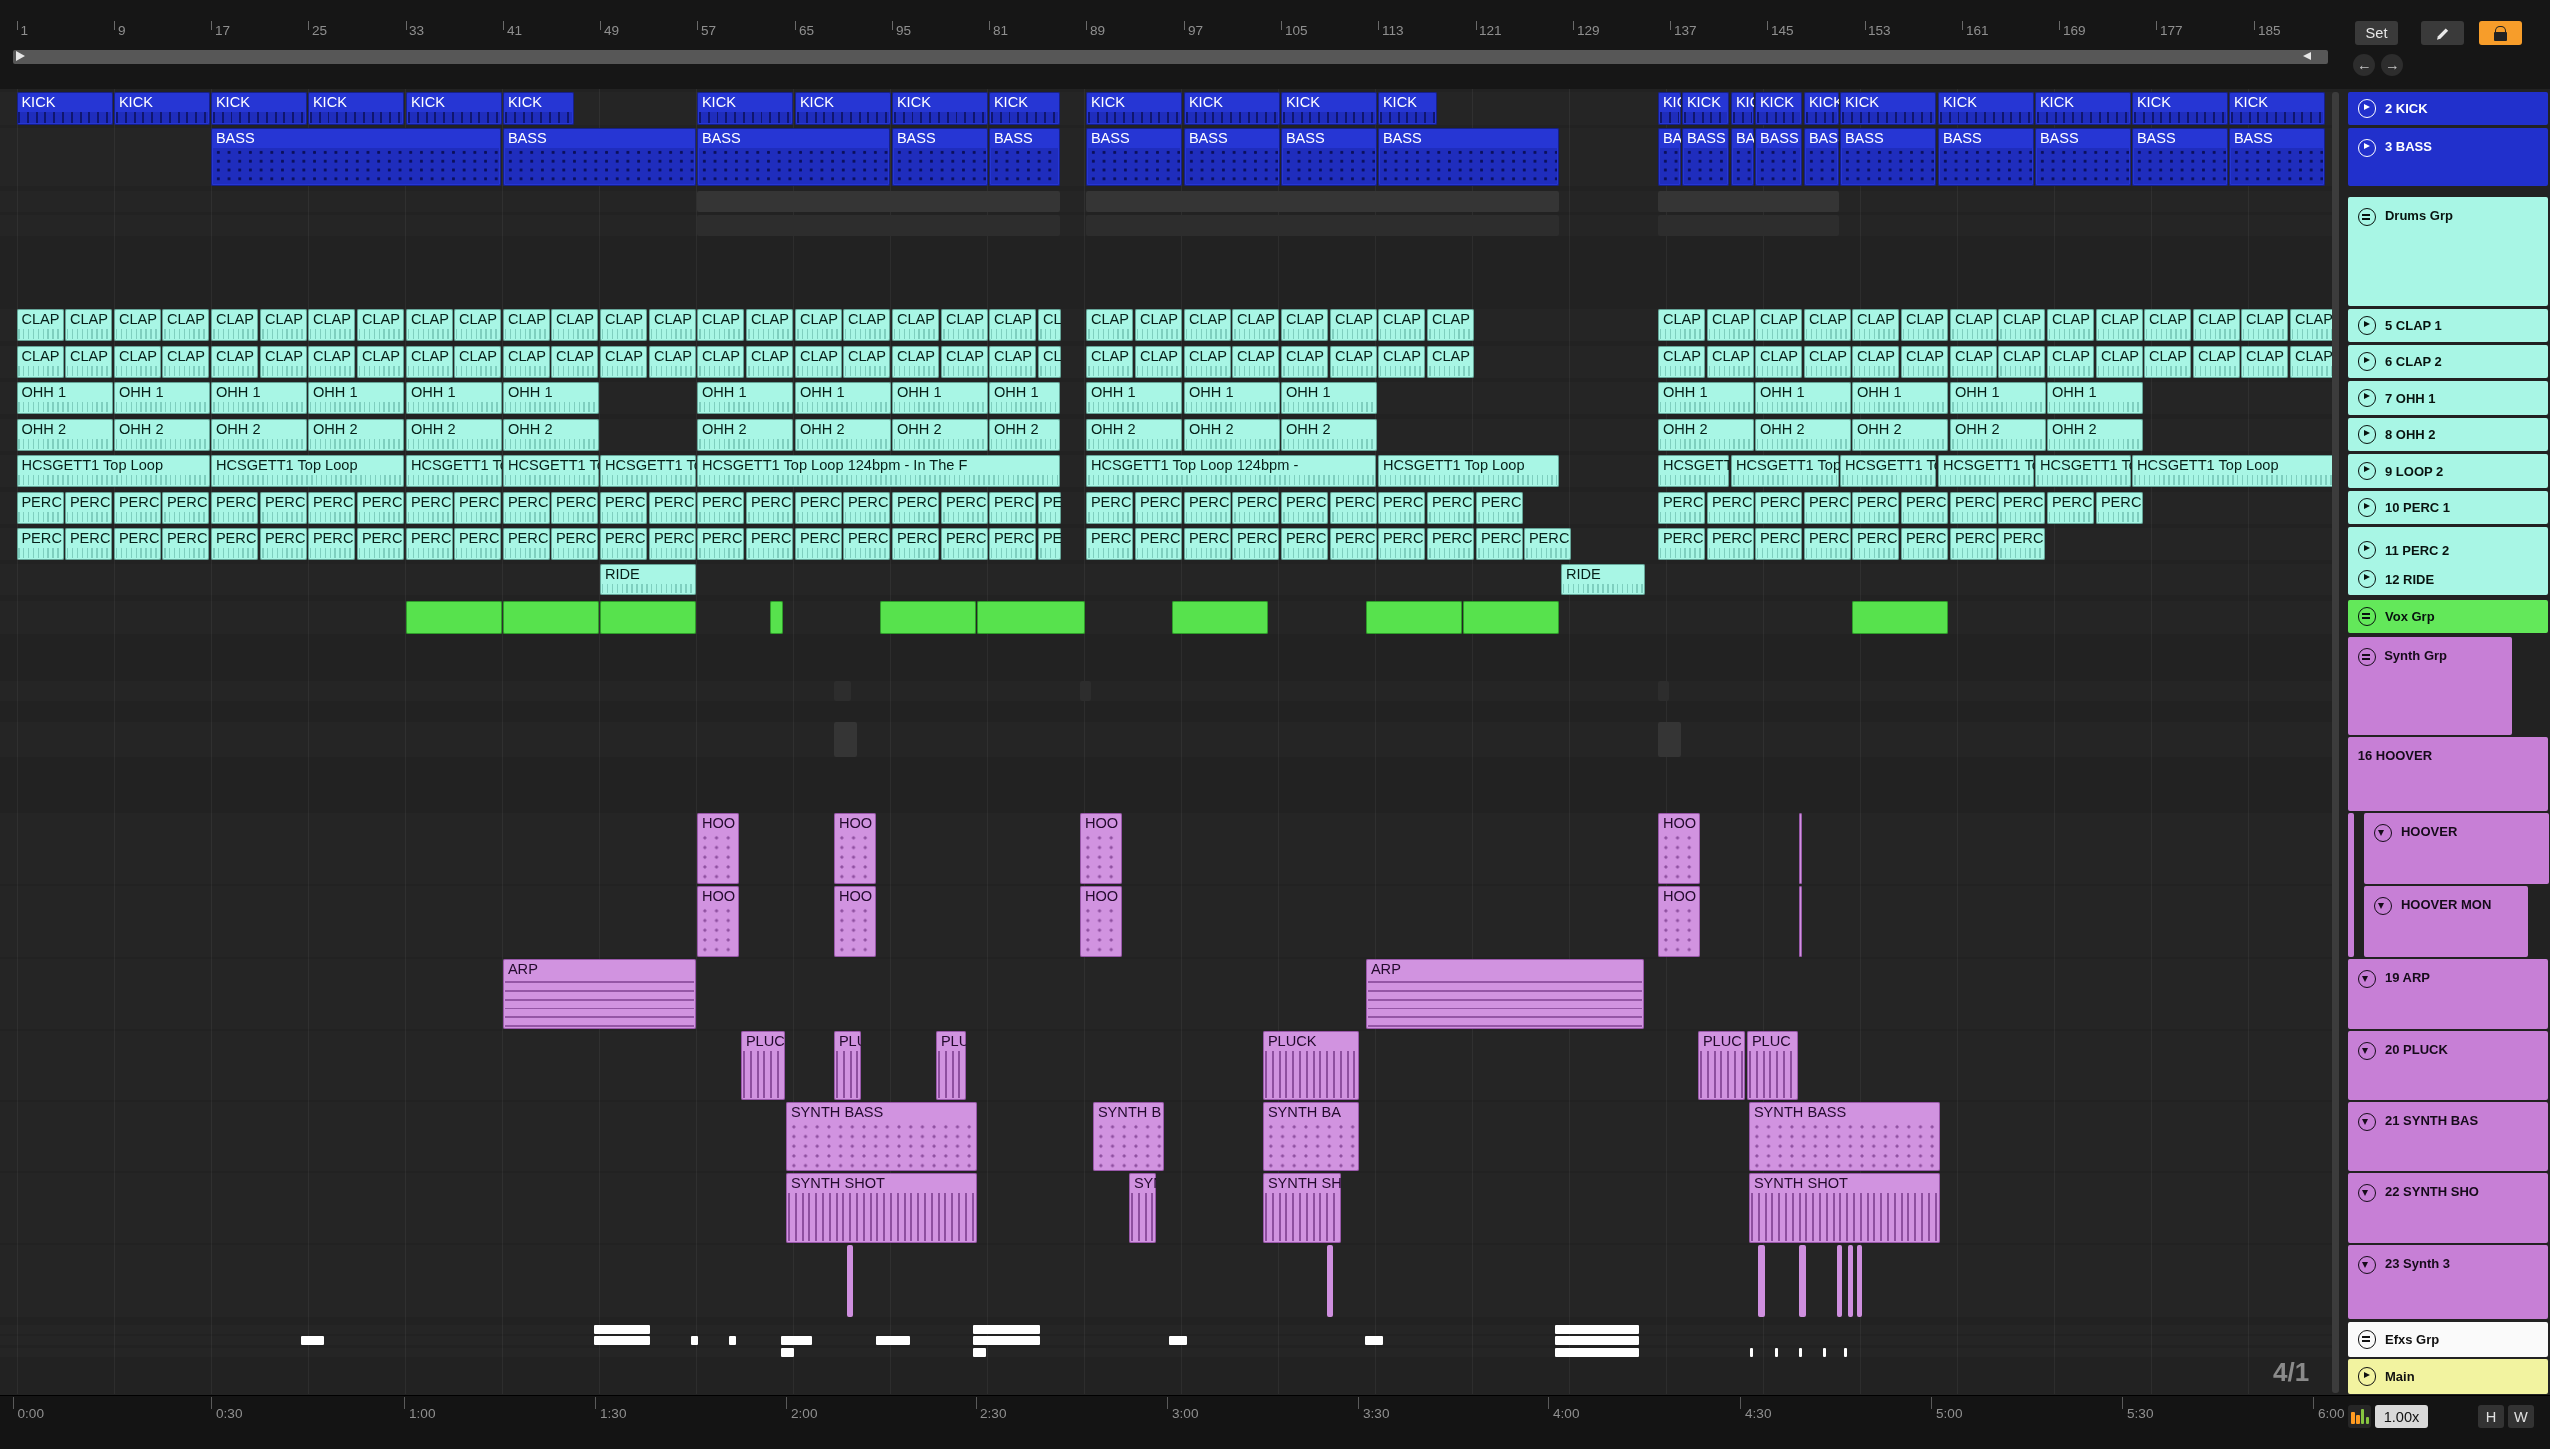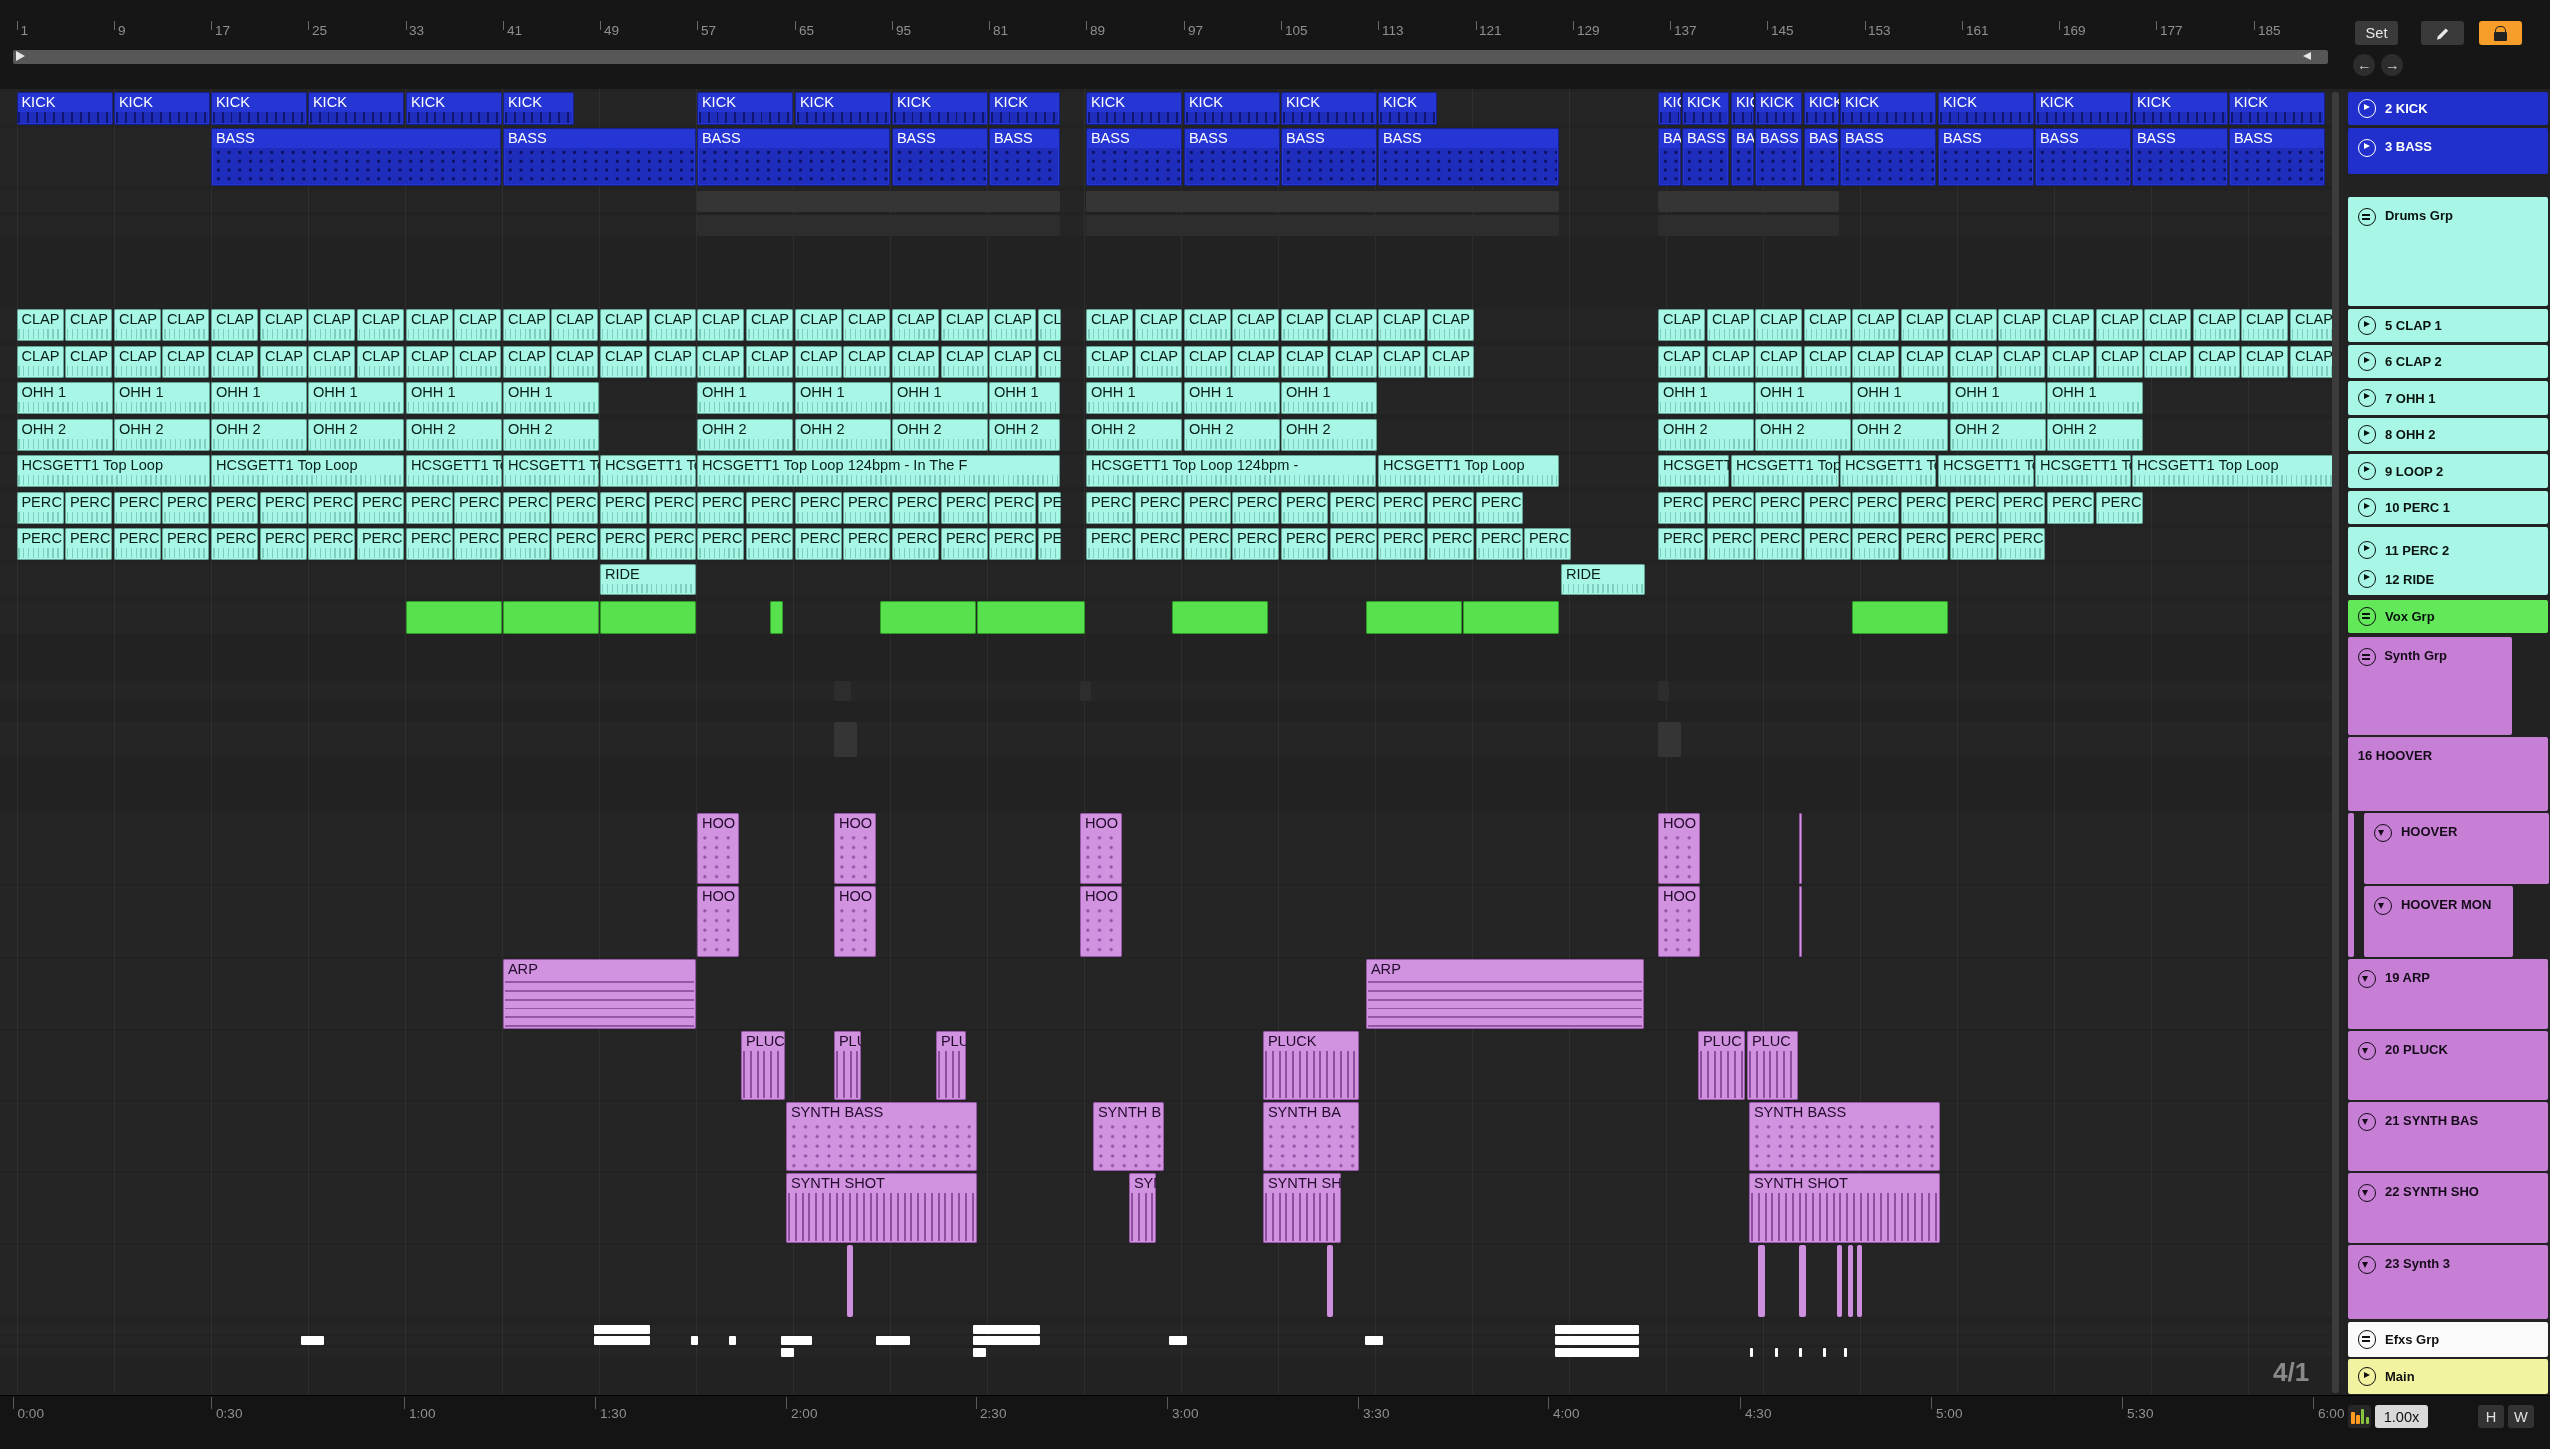--- a/index.html
+++ b/index.html
@@ -1414,21 +1414,21 @@
         <div class="clip c-white" style="left: 1844px; width: 3.4px;"></div>
       </div>
     </div>
   <div id="vscroll"></div>
 
   <div id="panel-layer">
       <div class="ptrack p-blue" style="left: 2348px; width: 200px; top: 92px; height: 33px;">
         <span class="picon i-play"></span>
         <span class="plabel">2 KICK</span>
       </div>
-      <div class="ptrack p-blue ptop" style="left: 2348px; width: 200px; top: 128px; height: 46px;">
+      <div class="ptrack p-blue ptop" style="left: 2348px; width: 200px; top: 128px; height: 58px;">
         <span class="picon i-play"></span>
         <span class="plabel">3 BASS</span>
       </div>
       <div class="ptrack p-cyan ptop" style="left: 2348px; width: 200px; top: 197px; height: 109px;">
         <span class="picon i-group"></span>
         <span class="plabel">Drums Grp</span>
       </div>
       <div class="ptrack p-cyan" style="left: 2348px; width: 200px; top: 309px; height: 33px;">
         <span class="picon i-play"></span>
         <span class="plabel">5 CLAP 1</span>
@@ -1469,21 +1469,21 @@
         <span class="picon i-group"></span>
         <span class="plabel">Synth Grp</span>
       </div>
       <div class="ptrack p-purple ptop" style="left: 2348px; width: 200px; top: 737px; height: 74px;">
         <span class="plabel">16 HOOVER</span>
       </div>
       <div class="ptrack p-purple ptop" style="left: 2364px; width: 185px; top: 813px; height: 71px;">
         <span class="picon i-down"></span>
         <span class="plabel">HOOVER</span>
       </div>
-      <div class="ptrack p-purple ptop" style="left: 2364px; width: 149px; top: 886px; height: 71px;">
+      <div class="ptrack p-purple ptop" style="left: 2364px; width: 164px; top: 886px; height: 71px;">
         <span class="picon i-down"></span>
         <span class="plabel">HOOVER MON</span>
       </div>
       <div class="ptrack p-purple ptop" style="left: 2348px; width: 200px; top: 959px; height: 70px;">
         <span class="picon i-down"></span>
         <span class="plabel">19 ARP</span>
       </div>
       <div class="ptrack p-purple ptop" style="left: 2348px; width: 200px; top: 1031px; height: 69px;">
         <span class="picon i-down"></span>
         <span class="plabel">20 PLUCK</span>

